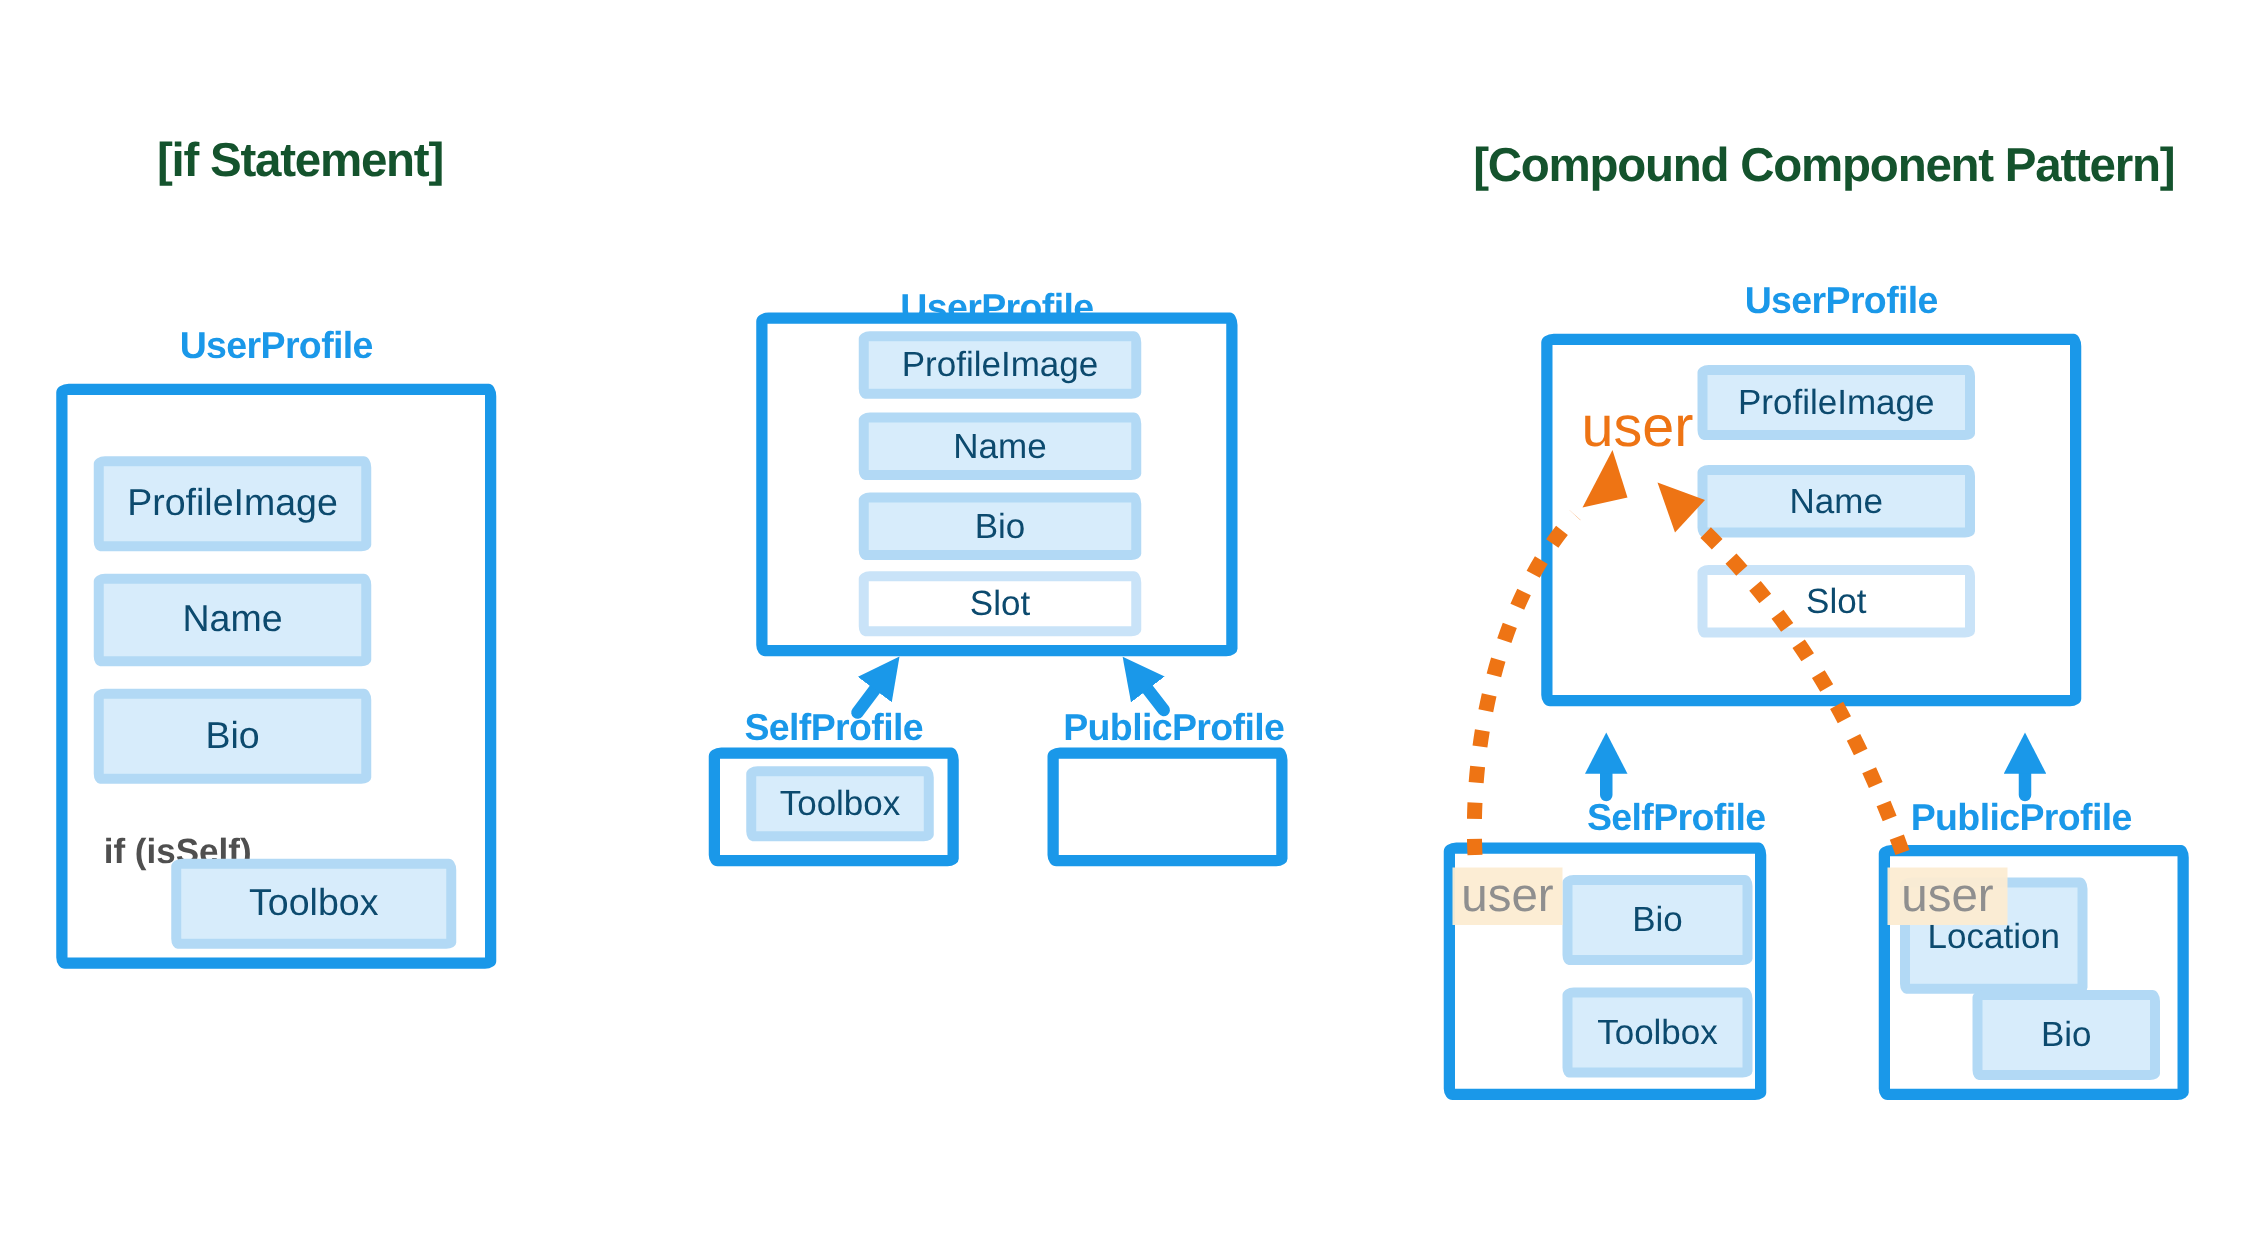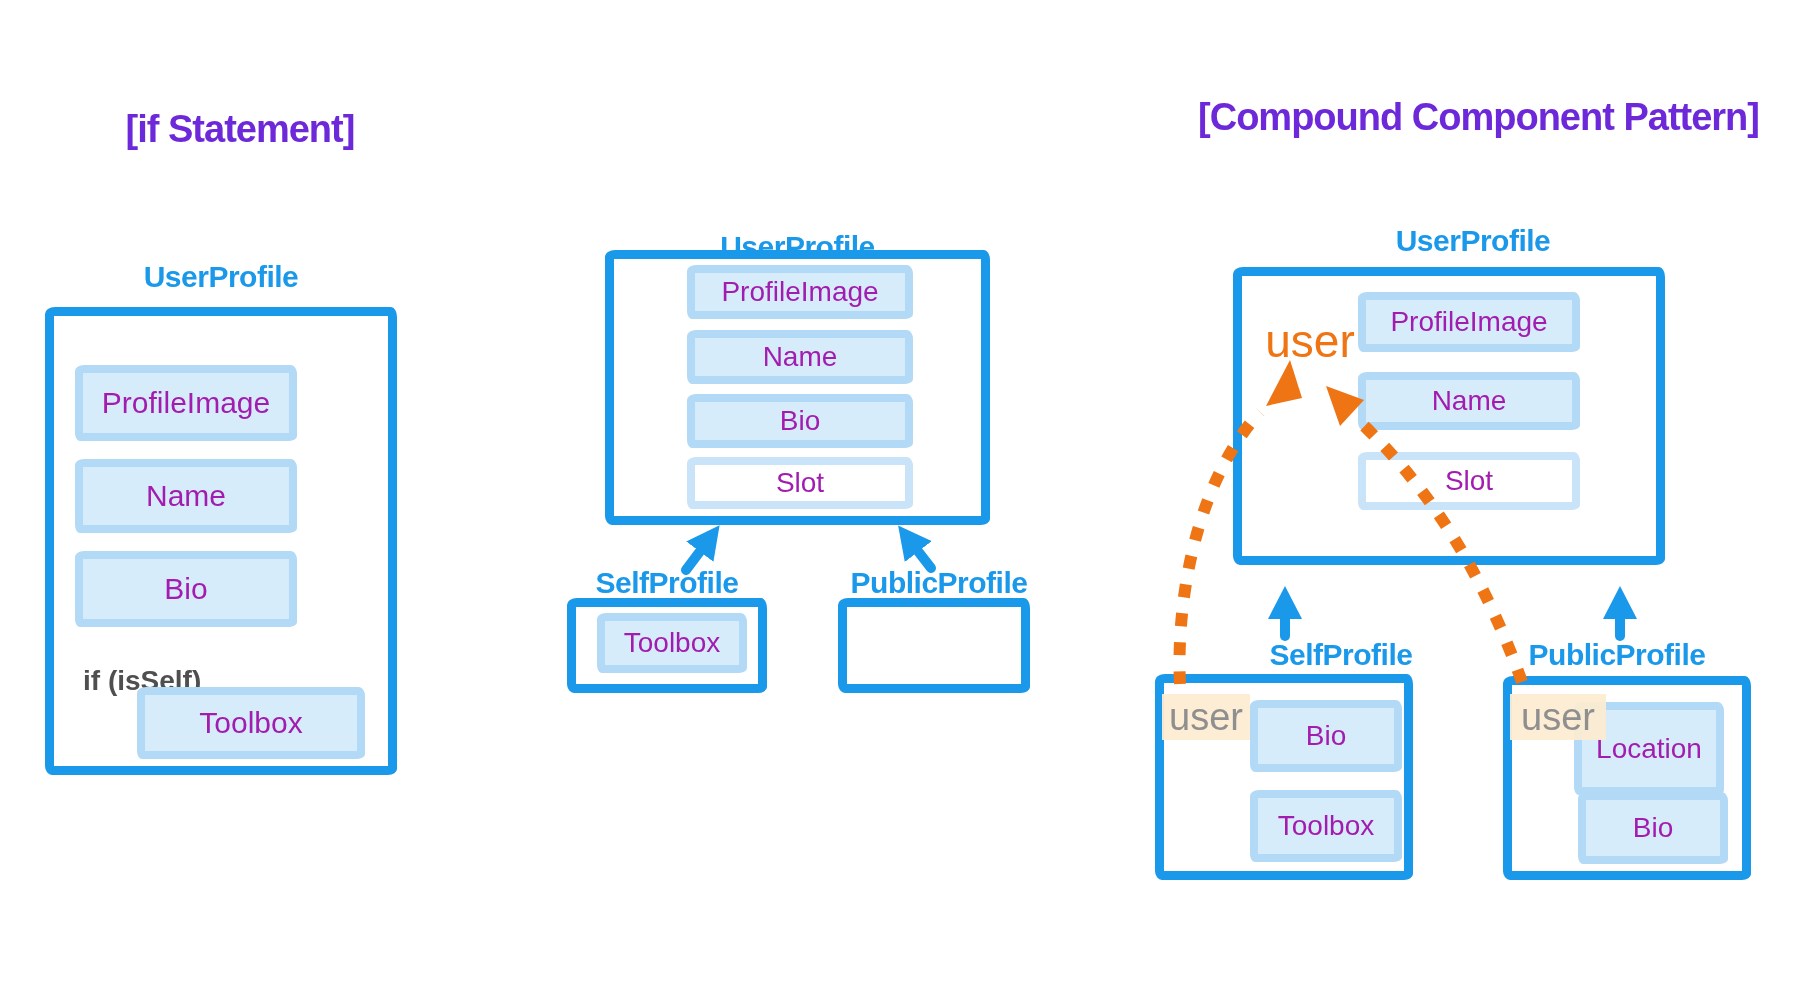--- a/index.html
+++ b/index.html
@@ -1,25 +1,25 @@
 <!DOCTYPE html>
 <html><head>
 <meta charset="utf-8">
 <style>
   html,body{margin:0;padding:0;background:#ffffff;}
   #canvas{position:relative;width:1800px;height:993px;background:#ffffff;overflow:hidden;
           font-family:"Liberation Sans",sans-serif;}
-  .title{position:absolute;font-weight:700;font-size:38px;color:#6d28d9;text-align:center;letter-spacing:-1px;}
+  .title{position:absolute;font-weight:700;font-size:38px;color:#14532d;text-align:center;letter-spacing:-1px;}
   .clabel{position:absolute;font-weight:700;font-size:30px;color:#1a98e9;text-align:center;letter-spacing:-0.5px;}
   .obox{position:absolute;box-sizing:border-box;background:#ffffff;border:9px solid #1a98e9;
         border-radius:10px 6px 9px 7px / 7px 10px 6px 9px;}
   .item{position:absolute;box-sizing:border-box;background:#d7ecfb;border:8px solid #b2d9f5;
         border-radius:9px 6px 8px 5px / 6px 9px 5px 8px;
         display:flex;align-items:center;justify-content:center;
-        font-size:28px;color:#a21caf;}
+        font-size:28px;color:#0c4a6e;}
   .big{font-size:30px;}
   .slot{background:#ffffff;border-color:#c9e3f8;}
   .cond{position:absolute;font-weight:700;font-size:28px;color:#4f4f4f;}
   .uprop{position:absolute;font-size:46px;color:#ee7414;text-align:center;}
   .badge{position:absolute;background:rgba(252,236,210,0.95);color:#8f8f8f;font-size:38px;
          display:flex;align-items:center;justify-content:center;z-index:5;}
   #arrows{position:absolute;left:0;top:0;pointer-events:none;z-index:6;}
 </style>
 </head>
 <body>
@@ -42,38 +42,38 @@
   <div class="item" style="left:687px;top:394px;width:226px;height:54px;">Bio</div>
   <div class="item slot" style="left:687px;top:457px;width:226px;height:52px;">Slot</div>
 
   <div class="clabel" style="left:567px;top:566px;width:200px;">SelfProfile</div>
   <div class="obox" style="left:567px;top:598px;width:200px;height:95px;"></div>
   <div class="item" style="left:597px;top:613px;width:150px;height:60px;">Toolbox</div>
 
   <div class="clabel" style="left:834px;top:566px;width:210px;">PublicProfile</div>
   <div class="obox" style="left:838px;top:598px;width:192px;height:95px;"></div>
 
-  <div class="title" style="left:1159px;top:96px;width:600px;text-align:right;">[Compound Component Pattern]</div>
+  <div class="title" style="left:1159px;top:112px;width:600px;">[Compound Component Pattern]</div>
   <div class="clabel" style="left:1373px;top:224px;width:200px;">UserProfile</div>
   <div class="obox" style="left:1233px;top:267px;width:432px;height:298px;"></div>
   <div class="uprop" style="left:1255px;top:314px;width:110px;">user</div>
   <div class="item" style="left:1358px;top:292px;width:222px;height:60px;">ProfileImage</div>
   <div class="item" style="left:1358px;top:372px;width:222px;height:58px;">Name</div>
   <div class="item slot" style="left:1358px;top:452px;width:222px;height:58px;">Slot</div>
 
   <div class="clabel" style="left:1241px;top:638px;width:200px;">SelfProfile</div>
   <div class="obox" style="left:1155px;top:674px;width:258px;height:206px;"></div>
   <div class="badge" style="left:1162px;top:694px;width:88px;height:46px;">user</div>
   <div class="item" style="left:1250px;top:700px;width:152px;height:72px;">Bio</div>
   <div class="item" style="left:1250px;top:790px;width:152px;height:72px;">Toolbox</div>
 
   <div class="clabel" style="left:1512px;top:638px;width:210px;">PublicProfile</div>
   <div class="obox" style="left:1503px;top:676px;width:248px;height:204px;"></div>
   <div class="badge" style="left:1510px;top:694px;width:96px;height:46px;">user</div>
-  <div class="item" style="left:1574px;top:702px;width:150px;height:93px;">Location</div>
+  <div class="item" style="left:1520px;top:702px;width:150px;height:93px;">Location</div>
   <div class="item" style="left:1578px;top:792px;width:150px;height:72px;">Bio</div>
 
   <svg id="arrows" width="1800" height="993" viewBox="0 0 1800 993">
     <defs>
       <marker id="bluehead" markerWidth="3.4" markerHeight="3.4" refX="0.7" refY="1.7" orient="auto">
         <path d="M0,0 L3.3,1.7 L0,3.4 Z" fill="#1a98e9"></path>
       </marker>
     </defs>
 
     <g>

